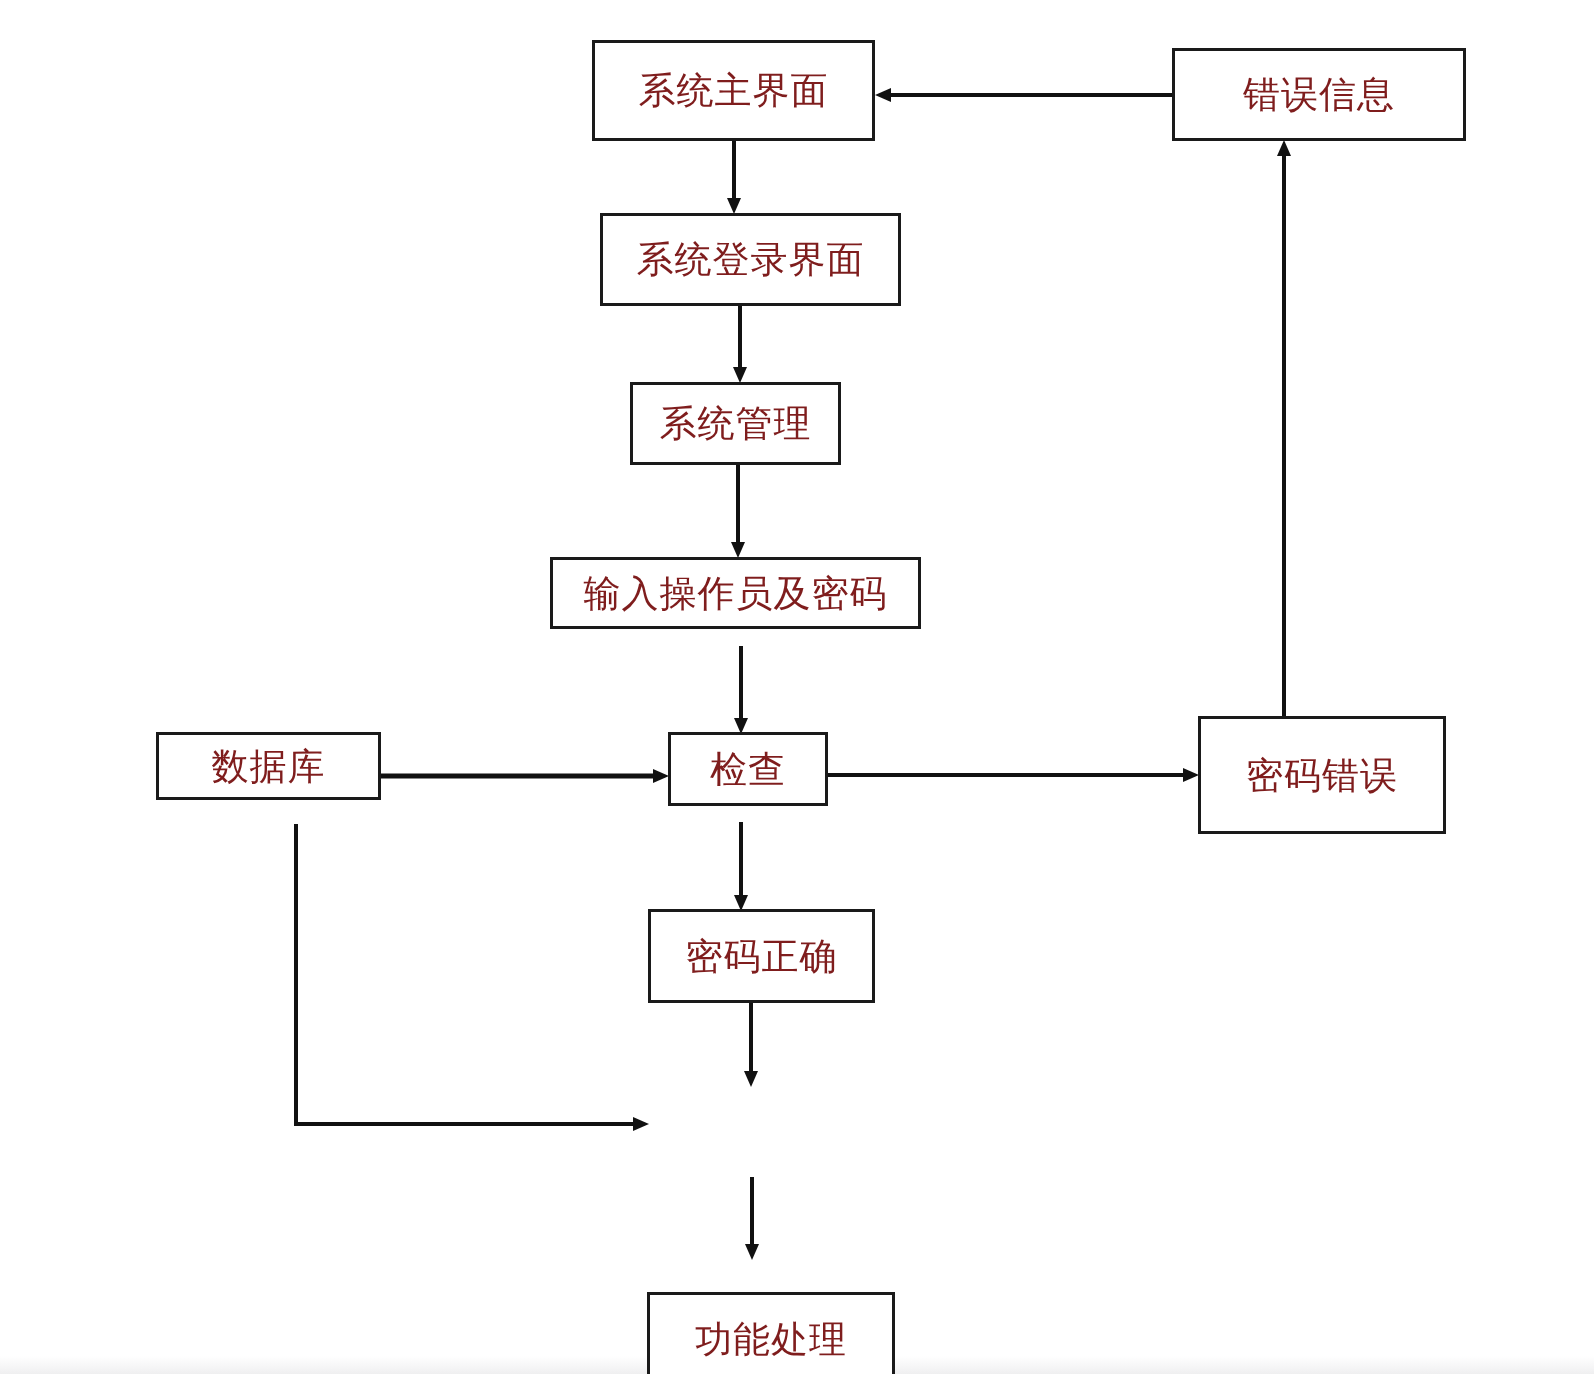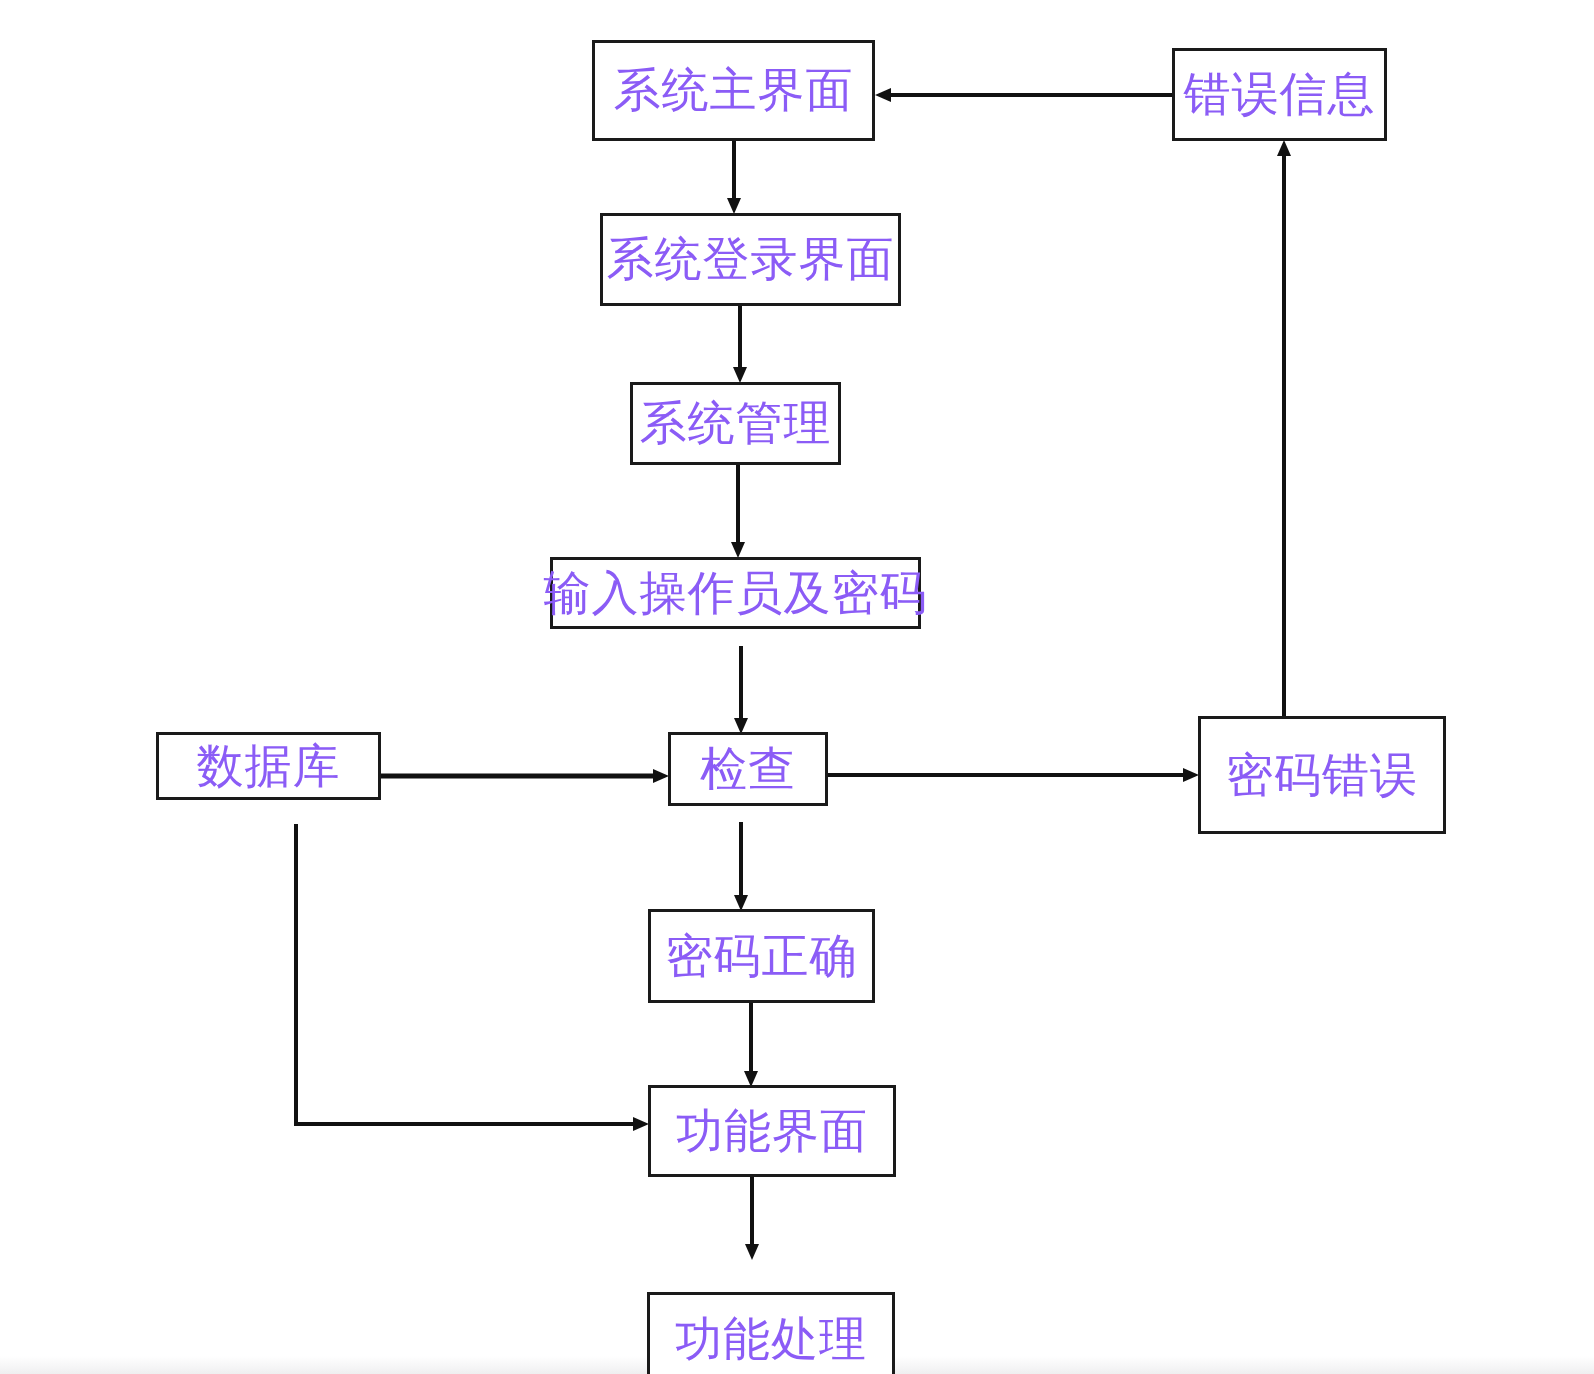--- a/index.html
+++ b/index.html
@@ -30,23 +30,23 @@
     position: absolute;
     box-sizing: border-box;
     background: #ffffff;
     border: 3px solid #1a1a1a;
     display: flex;
     align-items: center;
     justify-content: center;
     z-index: 2;
   }
   .node-label {
-    font-size: 47px;
+    font-size: 37px;
     line-height: 1;
-    color: #8b5cf6;
+    color: #7f1d1d;
     letter-spacing: 1px;
     white-space: nowrap;
     user-select: none;
   }
   .bottom-fade {
     position: absolute;
     left: 0;
     bottom: 0;
     width: 1594px;
     height: 18px;
@@ -112,21 +112,21 @@
 
     <g>
       <line x1="752" y1="1177" x2="752" y2="1245" stroke="#111111" stroke-width="4" marker-end="url(#ah-down)"></line>
     </g>
   </svg>
 
   <div class="node" style="left:592px; top:40px; width:283px; height:101px;">
     <span class="node-label">系统主界面</span>
   </div>
 
-  <div class="node" style="left:1172px; top:48px; width:215px; height:93px;">
+  <div class="node" style="left:1172px; top:48px; width:294px; height:93px;">
     <span class="node-label">错误信息</span>
   </div>
 
   <div class="node" style="left:592px; top:213px; width:301px; height:93px;margin-left:8px;">
     <span class="node-label">系统登录界面</span>
   </div>
 
   <div class="node" style="left:630px; top:382px; width:211px; height:83px;">
     <span class="node-label">系统管理</span>
   </div>
@@ -144,23 +144,20 @@
   </div>
 
   <div class="node" style="left:1198px; top:716px; width:248px; height:118px;">
     <span class="node-label">密码错误</span>
   </div>
 
   <div class="node" style="left:648px; top:909px; width:227px; height:94px;">
     <span class="node-label">密码正确</span>
   </div>
 
-  <div class="node" style="left:648px; top:1085px; width:248px; height:92px;">
-    <span class="node-label">功能界面</span>
-  </div>
 
   <div class="node" style="left:647px; top:1258px; width:248px; height:95px;margin-top:34px;">
     <span class="node-label">功能处理</span>
   </div>
 
   <div class="bottom-fade"></div>
 
 </div>
 
 </body></html>

